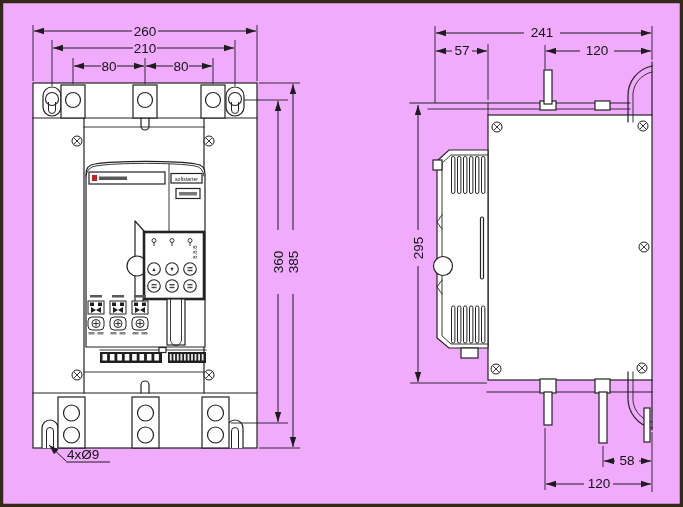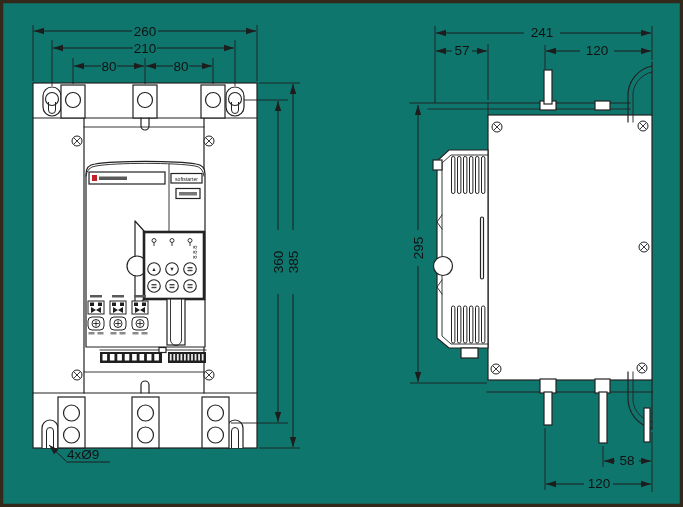--- a/index.html
+++ b/index.html
@@ -1,16 +1,16 @@
 <!DOCTYPE html>
 <html><head>
 <meta charset="utf-8">
 <style>
   html,body{margin:0;padding:0;background:#ffffff;}
-  .page{position:relative;width:683px;height:507px;background:#0f766e;overflow:hidden;
+  .page{position:relative;width:683px;height:507px;background:#f0abfc;overflow:hidden;
         font-family:"Liberation Sans","DejaVu Sans",sans-serif;}
   svg{position:absolute;left:0;top:0;}
   .ln  {stroke:#222222;stroke-width:1.2;fill:none;stroke-linecap:square;}
   .lnT {stroke:#222222;stroke-width:0.9;fill:none;stroke-linecap:square;}
   .fillw{fill:#ffffff;stroke:#222222;stroke-width:1.2;}
   .dimln{stroke:#1d1d1d;stroke-width:1;fill:none;}
   .extln{stroke:#1d1d1d;stroke-width:0.9;fill:none;}
   .dimtx{font-family:"Liberation Sans","DejaVu Sans",sans-serif;font-size:13.5px;fill:#111111;}
   .tiny {font-family:"Liberation Sans","DejaVu Sans",sans-serif;fill:#222222;}
   .dark {fill:#1f1f1f;stroke:none;}

